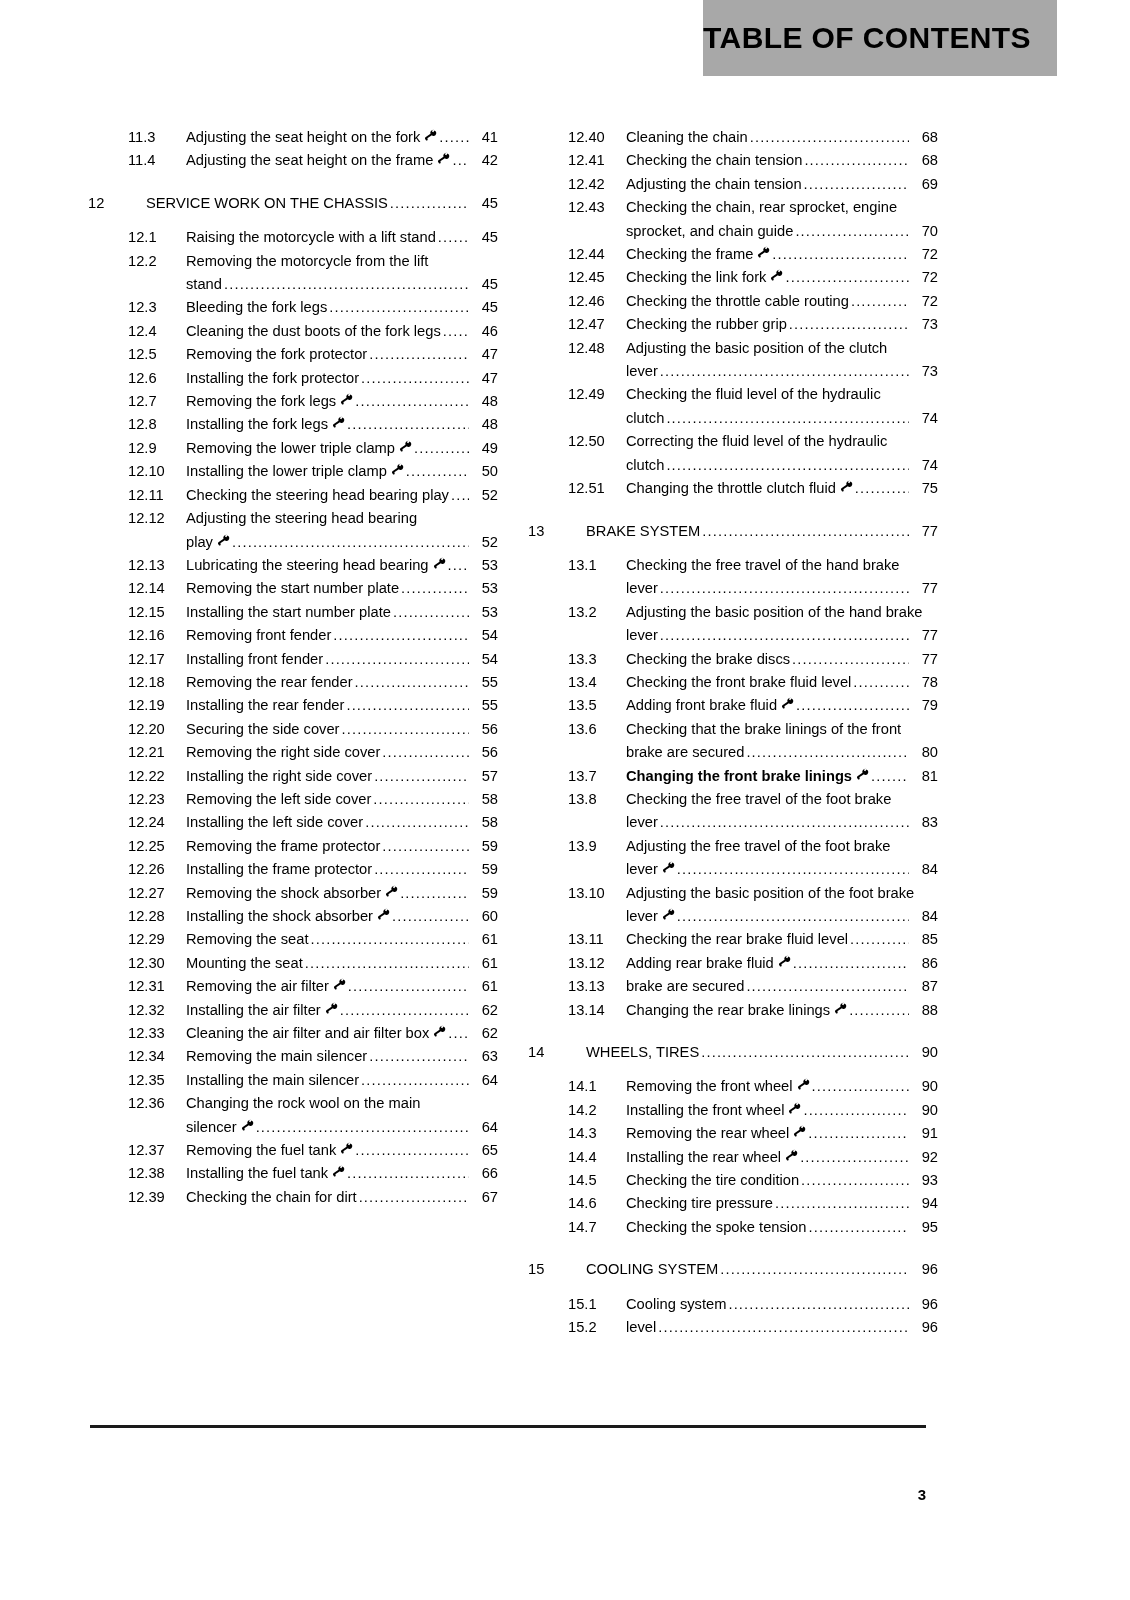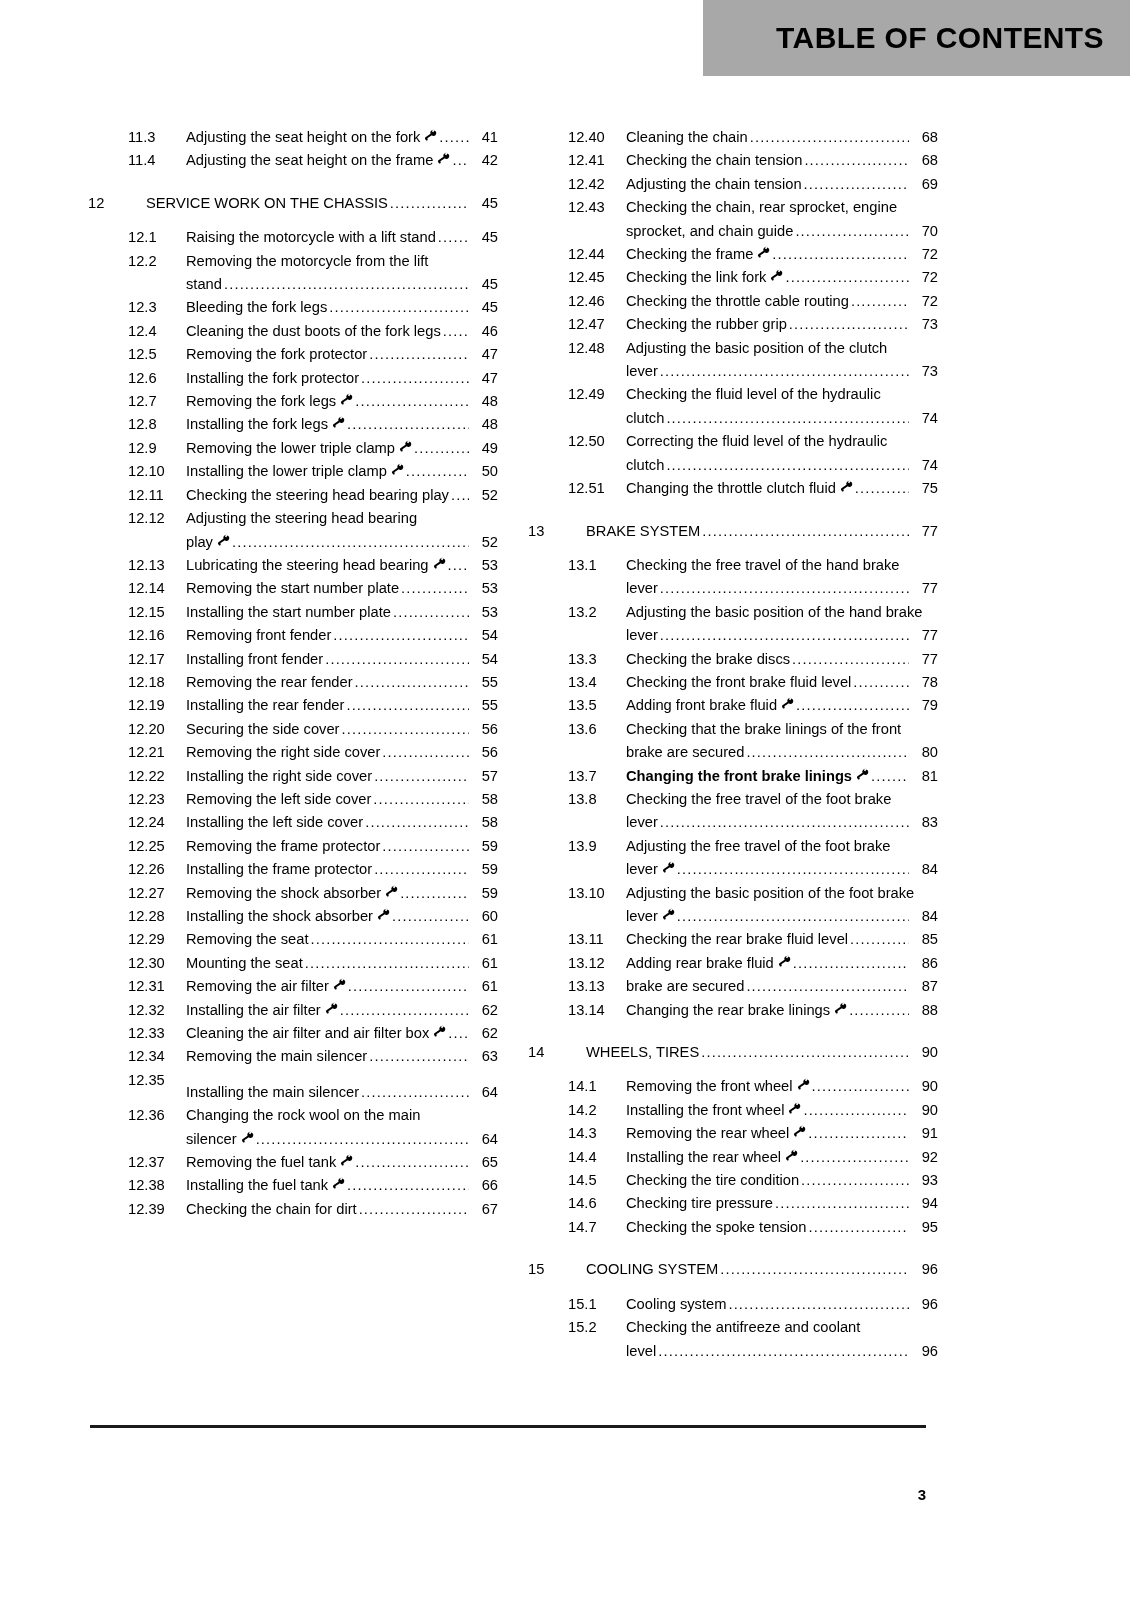--- a/index.html
+++ b/index.html
@@ -14,21 +14,21 @@
     color: #000000;
     position: relative;
     overflow: hidden;
   }
 
   
   .header-bar {
     position: absolute;
     left: 703px;
     top: 0;
-    width: 427px;
+    width: 354px;
     height: 76px;
     background: #a8a8a8;
     display: flex;
     align-items: center;
     justify-content: flex-end;
     text-align: center;
   }
   .header-title {
     font-size: 30px;
     font-weight: bold;
@@ -584,21 +584,21 @@
             <span style="flex: 0 0 auto; white-space: nowrap;">Removing the main silencer</span>
             <span class="page-lead">..........................................................................................</span>
             <span class="page-num">63</span>
           </div>
         </div>
       </div>
       <div class="toc-row level2">
         <div class="num">12.35</div>
         <div class="entry">
           <div class="page-wrap">
-            <span style="flex: 0 0 auto; white-space: nowrap; margin-top: 12px;">Installing the main silencer</span>
+            <span style="flex: 0 0 auto; white-space: nowrap;">Installing the main silencer</span>
             <span class="page-lead">..........................................................................................</span>
             <span class="page-num">64</span>
           </div>
         </div>
       </div>
       <div class="toc-row level2">
         <div class="num">12.36</div>
         <div class="entry">
           <div>Changing the rock wool on the main</div>
           <div class="page-wrap">
@@ -1096,21 +1096,20 @@
           <div class="page-wrap">
             <span style="flex: 0 0 auto; white-space: nowrap;">Cooling system</span>
             <span class="page-lead">..........................................................................................</span>
             <span class="page-num">96</span>
           </div>
         </div>
       </div>
       <div class="toc-row level2">
         <div class="num">15.2</div>
         <div class="entry">
-          <div>Checking the antifreeze and coolant</div>
           <div class="page-wrap">
             <span style="flex: 0 0 auto; white-space: nowrap;">level</span>
             <span class="page-lead">..........................................................................................</span>
             <span class="page-num">96</span>
           </div>
         </div>
       </div>
     </div>
 </div>
 

